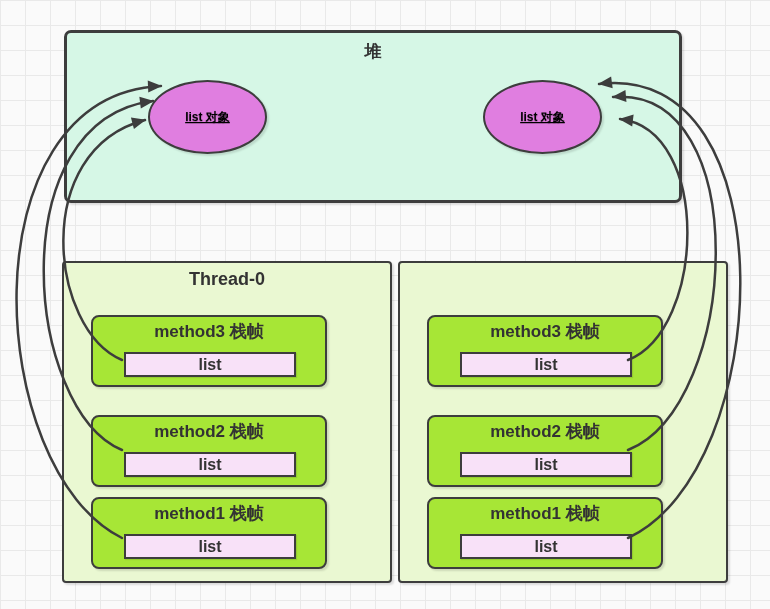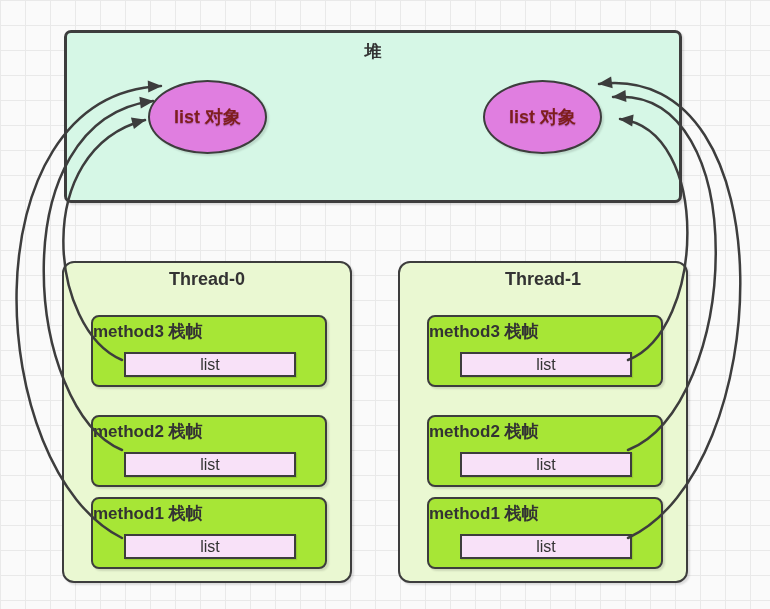--- a/index.html
+++ b/index.html
@@ -42,30 +42,31 @@
     width: 119px; height: 74px;
     background: #e07ee0;
     border-radius: 50%;
     display: flex;
     align-items: center;
     justify-content: center;
   }
   .obj-ellipse.left  { left: 148px; top: 80px; }
   .obj-ellipse.right { left: 483px; top: 80px; }
   .obj-label {
-    color: #7f1d1d;
-    font-size: 18px;
+    color: #000000;
+    font-size: 12px;
     font-weight: bold;
     text-shadow: 0 1px 1px rgba(0,0,0,0.25);
     white-space: nowrap;
+    text-decoration: underline;
   }
   .thread-box {
-    top: 261px; width: 290px; height: 322px;
+    top: 261px; width: 330px; height: 322px;
     background: #eaf8d2;
-    border-radius: 12px;
+    border-radius: 4px;
     padding-left: 16px;
   }
   .thread-box.t0 { left: 62px; }
   .thread-box.t1 { left: 398px; }
   .thread-title {
     position: absolute;
     left: 0; right: 0; top: 6px;
     text-align: center;
     font-size: 18px;
     font-weight: bold;
@@ -75,38 +76,38 @@
     left: 27px; width: 236px; height: 72px;
     background: #a7e636;
     border-radius: 8px;
   }
   .frame.f-top    { top: 52px; }
   .frame.f-middle { top: 152px; }
   .frame.f-bottom { top: 234px; }
   .frame-label {
     position: absolute;
     left: 0; right: 0; top: 3px;
-    text-align: left;
+    text-align: center;
     font-size: 17px;
     font-weight: bold;
     color: #333333;
     white-space: nowrap;
   }
   .var-box {
     left: 31px; top: 35px; width: 172px; height: 25px;
     background: #f8e1f8;
     border-radius: 0;
     box-shadow: 1px 1px 1px rgba(0,0,0,0.10);
     display: flex;
     align-items: center;
     justify-content: center;
   }
   .var-label {
     font-size: 16px;
-    font-weight: normal;
+    font-weight: bold;
     color: #333333;
   }
   .arrow-layer {
     position: absolute;
     left: 0; top: 0;
     width: 770px; height: 609px;
     pointer-events: none;
   }
 </style>
 </head>
@@ -145,21 +146,20 @@
 
     <div class="shape frame f-bottom">
       <div class="frame-label">method1 栈帧</div>
       <div class="shape var-box">
         <span class="var-label">list</span>
       </div>
     </div>
   </div>
 
   <div class="shape thread-box t1">
-    <div class="thread-title">Thread-1</div>
 
     <div class="shape frame f-top">
       <div class="frame-label">method3 栈帧</div>
       <div class="shape var-box">
         <span class="var-label">list</span>
       </div>
     </div>
 
     <div class="shape frame f-middle">
       <div class="frame-label">method2 栈帧</div>

